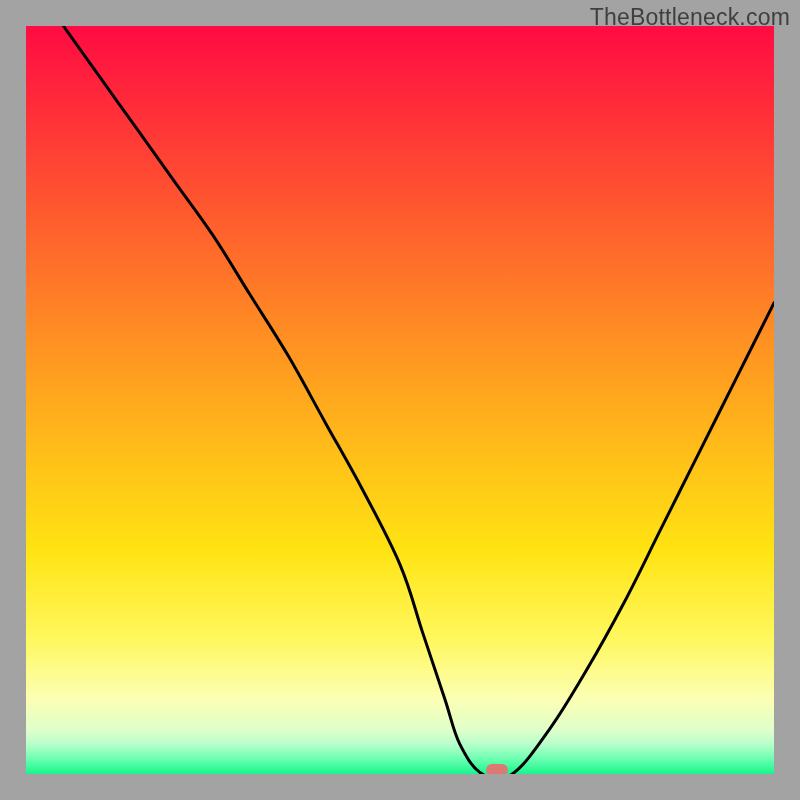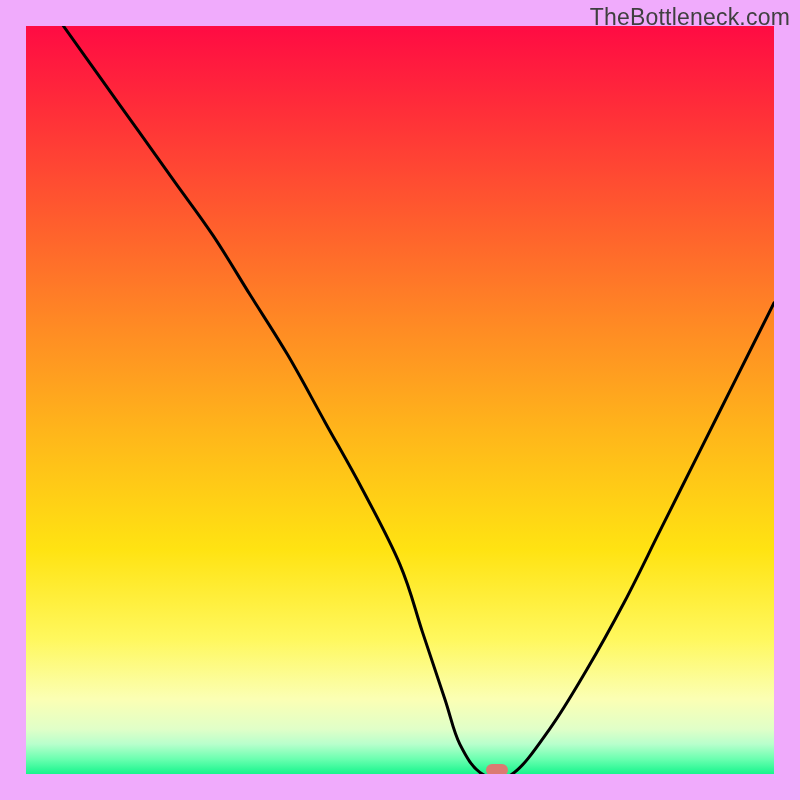--- a/index.html
+++ b/index.html
@@ -8,21 +8,21 @@
     width: 800px;
     height: 800px;
     overflow: hidden;
     background: #000;
     font-family: Arial, Helvetica, sans-serif;
   }
   .frame {
     position: relative;
     width: 800px;
     height: 800px;
-    background: #f0abfc;
+    background: #a3a3a3;
   }
   .plot {
     position: absolute;
     left: 26px;
     top: 26px;
     width: 748px;
     height: 748px;
     
     background: linear-gradient(
       to bottom,

